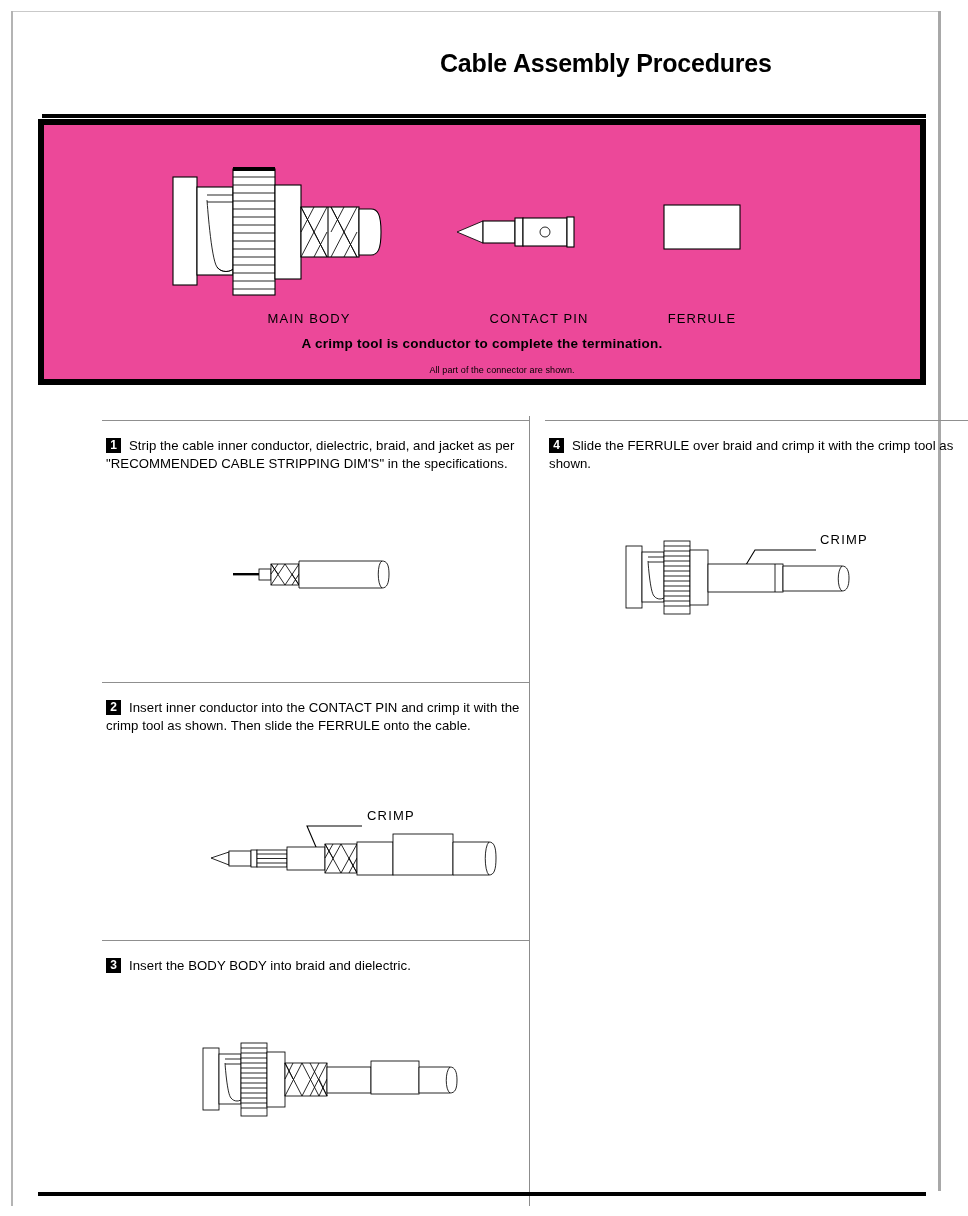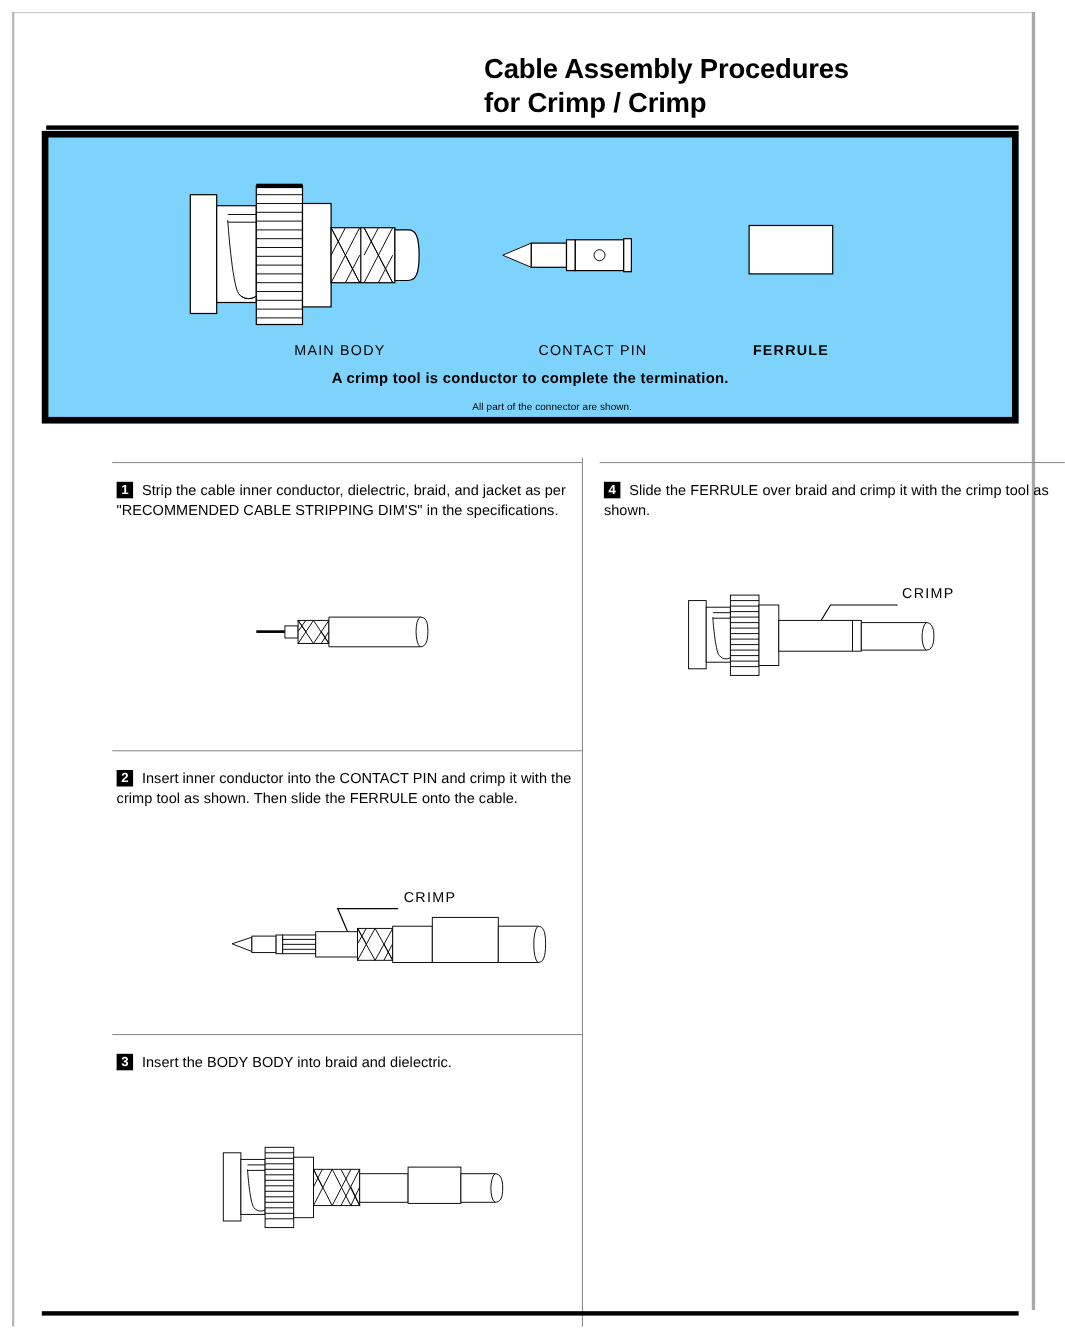--- a/index.html
+++ b/index.html
@@ -70,21 +70,21 @@
     width: 888px; height: 4px;
   }
 
   
   #parts-box {
     position: absolute;
     left: 38px; top: 119px;
     width: 888px; height: 266px;
     box-sizing: border-box;
     border: 6px solid #000;
-    background: #7dd3fc;
+    background: #ec4899;
   }
   .part-cell {
     position: absolute;
     text-align: center;
   }
   .part-label {
     font-size: 13px;
     letter-spacing: 1.1px;
     white-space: nowrap;
   }
@@ -172,21 +172,20 @@
 <body>
 
 <div id="page">
 
   <div class="frame-top"></div>
   <div class="frame-left"></div>
   <div class="frame-right"></div>
 
   <div id="title-block">
     <div class="tline">Cable Assembly Procedures</div>
-    <div class="tline">for Crimp / Crimp</div>
   </div>
   <div class="rule-thick" id="rule-title"></div>
 
   <div id="parts-box">
 
     <div class="part-cell" style="left:115px; top:30px; width:300px;">
       <svg width="300" height="150" viewBox="0 0 300 150">
 
         <rect class="fillw" x="14" y="22" width="24" height="108"></rect>
 
@@ -250,21 +249,21 @@
         <rect class="fillw" x="76" y="63" width="8" height="28"></rect>
 
         <rect class="fillw" x="84" y="63" width="44" height="28"></rect>
         <circle class="fillw-t" cx="106" cy="77" r="5"></circle>
 
         <rect class="fillw" x="128" y="62" width="7" height="30"></rect>
       </svg>
       <div class="part-label" style="margin-top:6px;">CONTACT PIN</div>
     </div>
 
-    <div class="part-cell" style="left:575px; top:30px; width:200px;font-weight:bold;">
+    <div class="part-cell" style="left:558px; top:30px; width:200px;">
       <svg width="200" height="150" viewBox="0 0 200 150">
         <rect class="fillw" x="62" y="50" width="76" height="44"></rect>
       </svg>
       <div class="part-label" style="margin-top:6px;">FERRULE</div>
     </div>
 
     <div id="note-main">A crimp tool is conductor to complete the termination.</div>
     <div id="note-sub">All part of the connector are shown.</div>
   </div>
 

